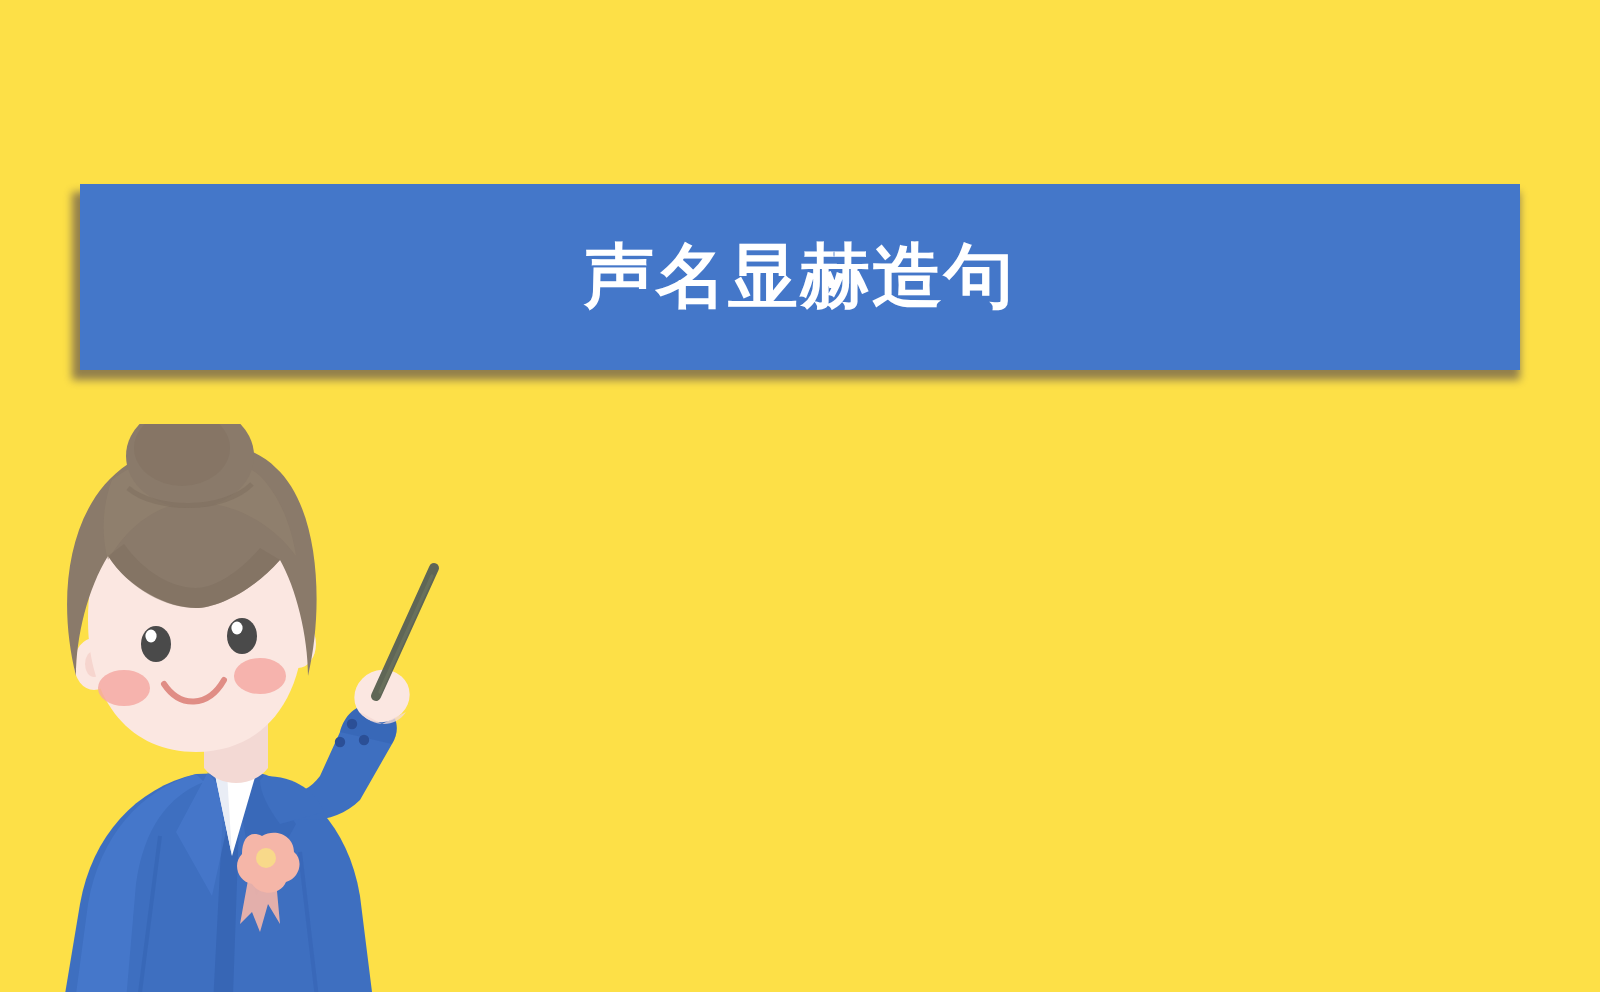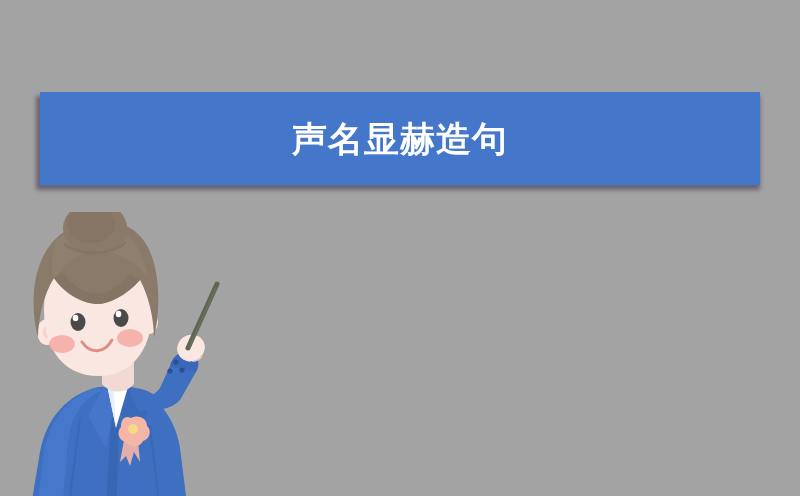--- a/index.html
+++ b/index.html
@@ -11,21 +11,21 @@
     width: 800px;
     height: 496px;
     overflow: hidden;
     font-family: "Liberation Sans", sans-serif;
   }
 
   #page {
     position: relative;
     width: 800px;
     height: 496px;
-    background: #a3a3a3;
+    background: #fde047;
     overflow: hidden;
   }
 
   
   #banner-shadow {
     position: absolute;
     left: 36px;
     top: 96px;
     width: 724px;
     height: 94px;

